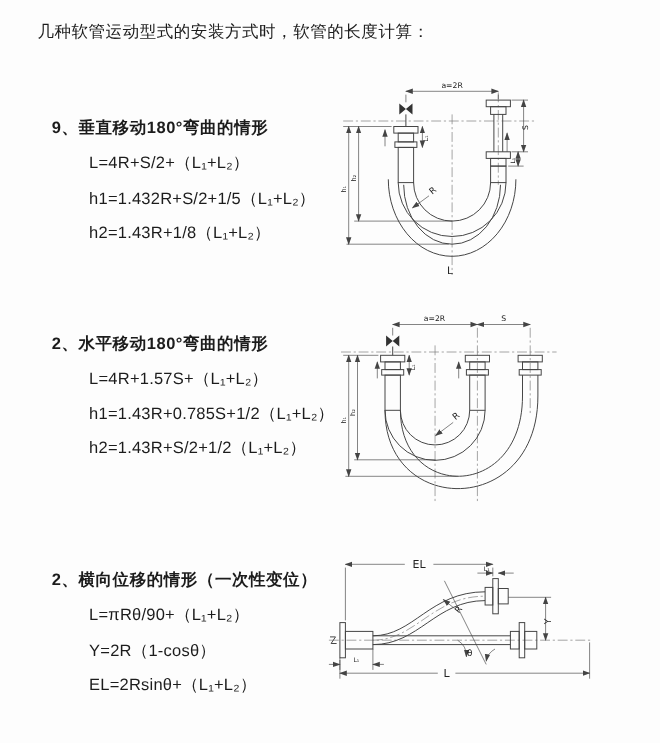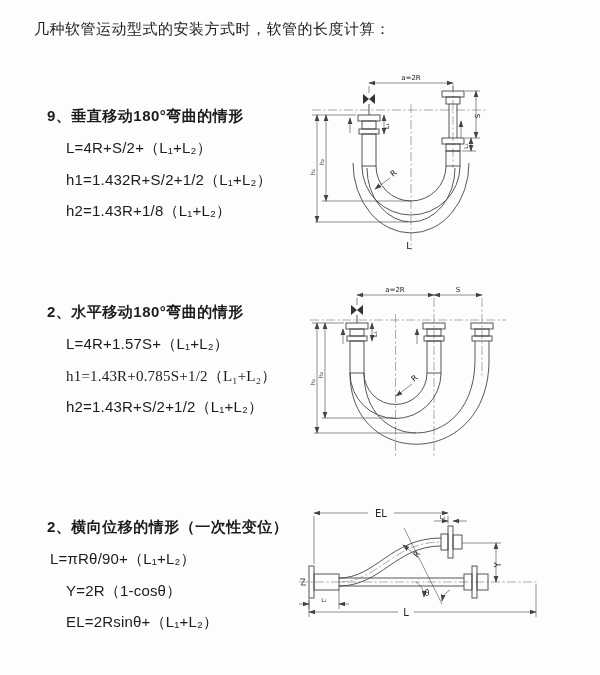--- a/index.html
+++ b/index.html
@@ -4,45 +4,45 @@
 <style>
   html,body{margin:0;padding:0;}
   body{
     width:600px;height:675px;position:relative;overflow:hidden;
     background:#fdfdfd;color:#1c1c1c;
     font-family:"Liberation Sans","DejaVu Sans",sans-serif;
   }
   .abs{position:absolute;white-space:nowrap;}
   .title{font-size:15px;font-weight:400;letter-spacing:.5px;}
   .heading{font-size:15px;font-weight:600;letter-spacing:.5px;}
-  .formula{font-size:15px;font-weight:500;letter-spacing:.2px;}
+  .formula{font-size:15px;font-weight:500;letter-spacing:.2px;margin-left:15px;}
   svg{position:absolute;overflow:visible;}
   .ln{stroke:#444;stroke-width:.9;fill:none;}
   .dim{stroke:#444;stroke-width:.6;fill:none;}
   .cl{stroke:#777;stroke-width:.6;fill:none;stroke-dasharray:9 2.5 2 2.5;}
   .lbl{fill:#222;font-family:"DejaVu Sans",sans-serif;}
   .solid{fill:#333;stroke:none;}
 </style>
 </head>
 <body>
 
 <div class="abs title" style="left:34px;top:20px;">几种软管运动型式的安装方式时，软管的长度计算：</div>
 
 <div class="abs heading" style="left:47px;top:107px;">9、垂直移动180°弯曲的情形</div>
 <div class="abs formula" style="left:66px;top:139px;">L=4R+S/2+（L₁+L₂）</div>
-<div class="abs formula" style="left:66px;top:171px;">h1=1.432R+S/2+1/2（L₁+L₂）</div>
+<div class="abs formula" style="left:66px;top:171px;">h1=1.432R+S/2+1/5（L₁+L₂）</div>
 <div class="abs formula" style="left:66px;top:202px;">h2=1.43R+1/8（L₁+L₂）</div>
 
 <div class="abs heading" style="left:47px;top:303px;">2、水平移动180°弯曲的情形</div>
 <div class="abs formula" style="left:66px;top:335px;">L=4R+1.57S+（L₁+L₂）</div>
-<div class="abs formula" style="left:66px;top:367px;font-family:Liberation Serif, serif;">h1=1.43R+0.785S+1/2（L₁+L₂）</div>
+<div class="abs formula" style="left:66px;top:367px;">h1=1.43R+0.785S+1/2（L₁+L₂）</div>
 <div class="abs formula" style="left:66px;top:398px;">h2=1.43R+S/2+1/2（L₁+L₂）</div>
 
 <div class="abs heading" style="left:47px;top:518px;">2、横向位移的情形（一次性变位）</div>
-<div class="abs formula" style="left:50px;top:550px;">L=πRθ/90+（L₁+L₂）</div>
+<div class="abs formula" style="left:66px;top:550px;">L=πRθ/90+（L₁+L₂）</div>
 <div class="abs formula" style="left:66px;top:582px;">Y=2R（1-cosθ）</div>
 <div class="abs formula" style="left:66px;top:613px;">EL=2Rsinθ+（L₁+L₂）</div>
 
 <svg style="left:310px;top:68px;" width="282" height="192" viewBox="0 0 282 192">
   <defs>
     <marker id="a1" viewBox="0 0 10 10" refX="9" refY="5" markerWidth="7" markerHeight="7" orient="auto-start-reverse" markerUnits="userSpaceOnUse">
       <path d="M0,1.5 L10,5 L0,8.5 z" fill="#444"></path>
     </marker>
     <pattern id="b1" width="5" height="5" patternUnits="userSpaceOnUse">
       <path d="M0,0l5,5M5,0l-5,5" stroke="#888" stroke-width="0.6" fill="none"></path>

